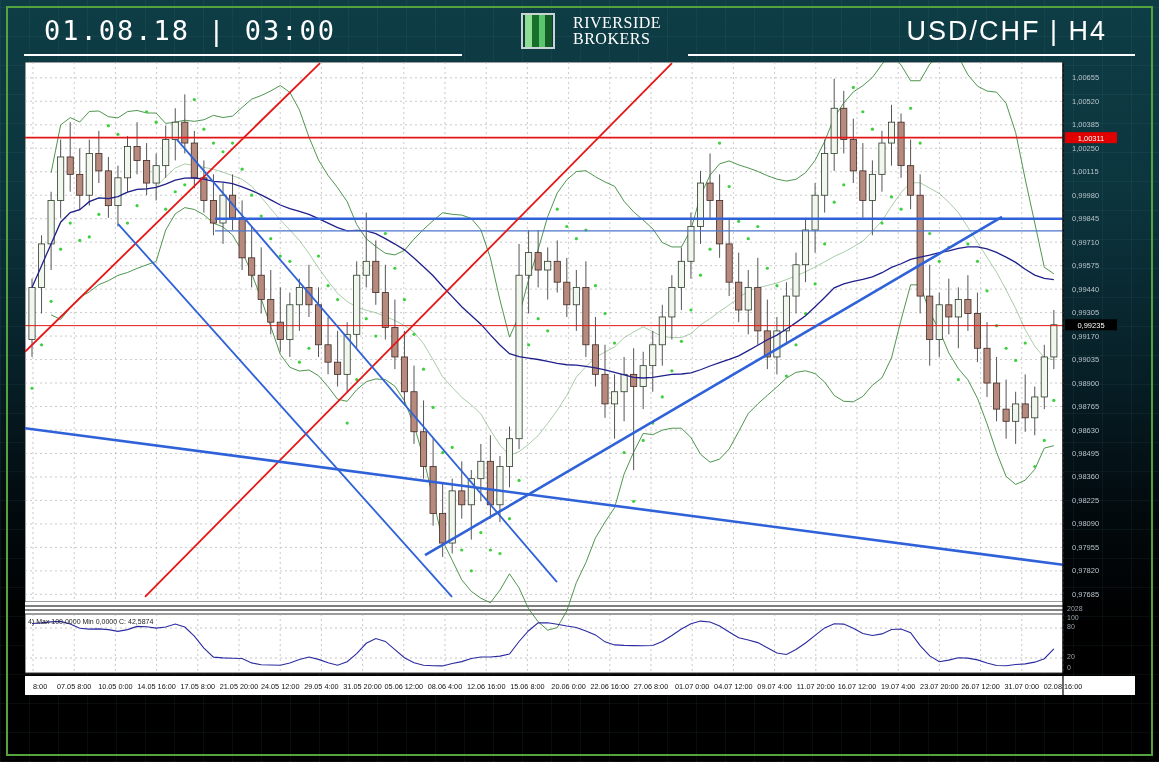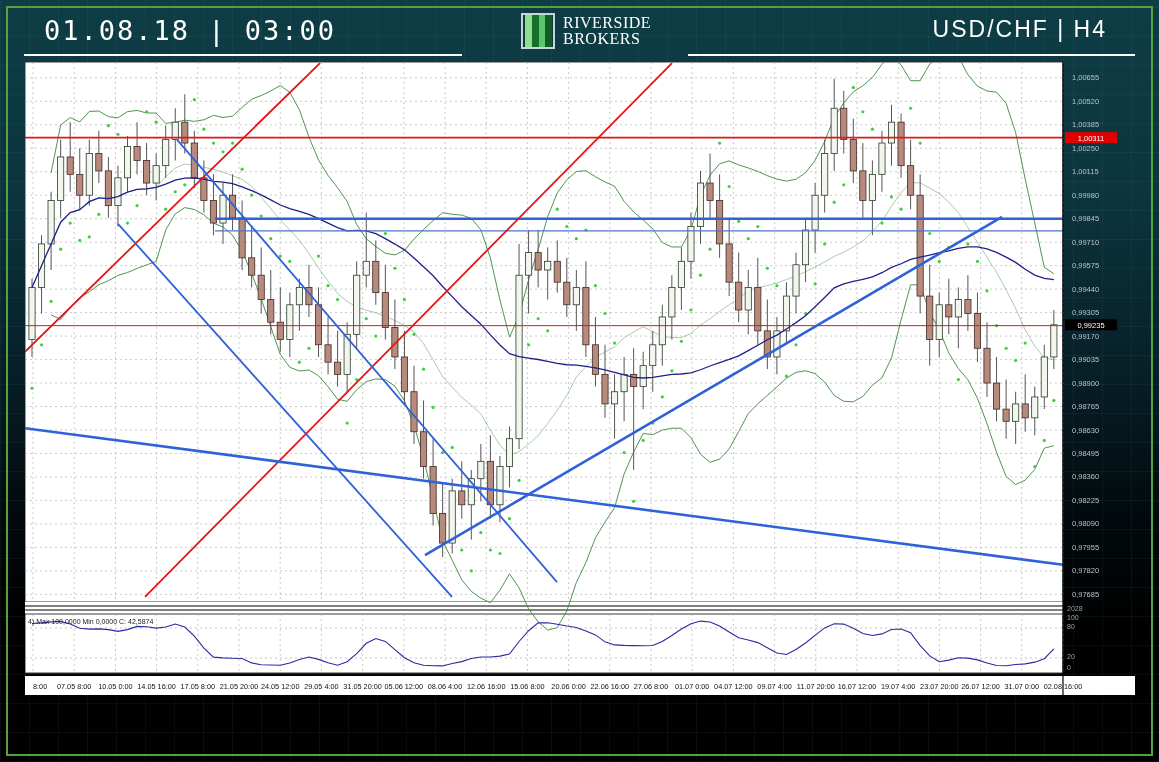--- a/index.html
+++ b/index.html
@@ -5,25 +5,25 @@
   html,body{margin:0;padding:0;background:#000;}
   .page{position:relative;width:1159px;height:762px;overflow:hidden;
     background:linear-gradient(180deg,#0e3d45 0%,#0c353e 25%,#072028 48%,#02090c 68%,#000 82%);
     font-family:"Liberation Sans",sans-serif;}
   .bg-grid{position:absolute;inset:0;pointer-events:none;
     background-image:repeating-linear-gradient(0deg,rgba(110,170,185,.07) 0 1px,transparent 1px 29px),
                      repeating-linear-gradient(90deg,rgba(110,170,185,.07) 0 1px,transparent 1px 29px);}
   .frame{position:absolute;inset:6px;border:2px solid #55a33c;pointer-events:none;}
   .hdr-date{position:absolute;left:44px;top:15px;color:#fff;font-family:"DejaVu Sans Mono",monospace;
     font-size:27px;letter-spacing:2px;}
-  .hdr-symbol{position:absolute;right:52px;top:16px;color:#fff;font-size:23px;letter-spacing:2px;}
+  .hdr-symbol{position:absolute;right:52px;top:16px;color:#fff;font-size:27px;letter-spacing:2px;}
   .underline{position:absolute;top:54px;height:2px;background:#fff;}
   .ul-left{left:24px;width:438px;}
   .ul-right{left:688px;width:447px;}
-  .logo{position:absolute;left:521px;top:13px;display:flex;align-items:center;gap:8px;}
+  .logo{position:absolute;left:521px;top:13px;display:flex;align-items:center;gap:18px;}
   .logo-mark{width:34px;height:36px;border:2px solid #c9d4d4;box-sizing:border-box;
     background:linear-gradient(90deg,#0d3a42 0 8%,#8fdd92 8% 30%,#17702a 30% 52%,#5cc46e 52% 74%,#135c26 74% 96%,#0d3a42 96% 100%);}
   .logo-text{color:#fff;font-family:"Liberation Serif",serif;font-size:16px;line-height:16px;letter-spacing:.5px;}
   .chart-wrap{position:absolute;left:25px;top:62px;width:1110px;height:633px;}
   footer{position:absolute;left:0;top:698px;width:1159px;height:60px;color:#fff;font-family:"DejaVu Sans",sans-serif;}
 </style>
 </head>
 <body>
 
 <div class="page">

